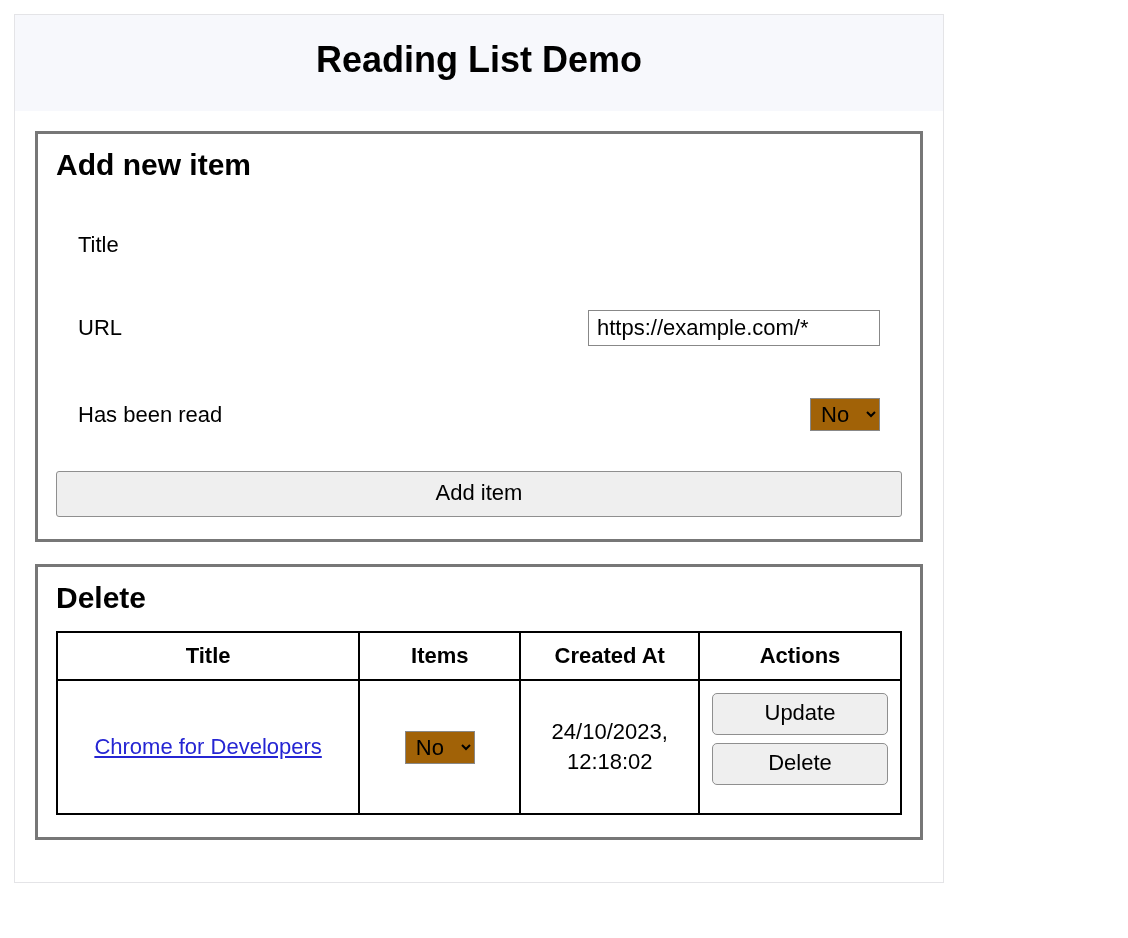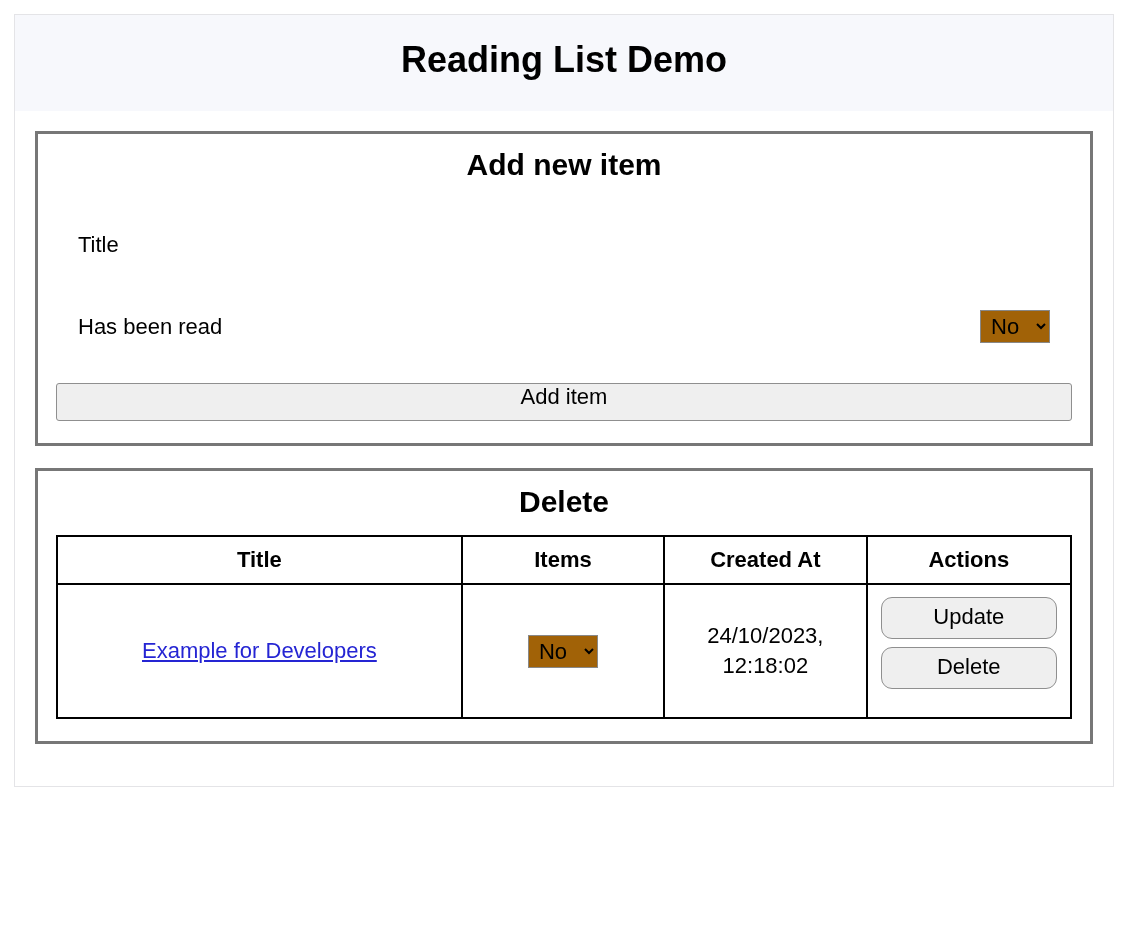--- a/index.html
+++ b/index.html
@@ -8,21 +8,21 @@
     body {
       margin: 0;
       padding: 14px;
       font-family: -apple-system, BlinkMacSystemFont, "Segoe UI", Helvetica, Arial, sans-serif;
       font-size: 21px;
       color: #000;
       background: #fff;
     }
     .outer {
       border: 1px solid #e4e4e7;
-      width: 1100px;
+      width: 930px;
     }
     .header-bar {
       background: #f7f8fc;
       padding: 24px 12px 30px 12px;
       text-align: center;
     }
     .header-bar h1 {
       margin: 0;
       font-size: 36px;
       font-weight: 800;
@@ -32,21 +32,20 @@
     }
     .panel {
       border: 3px solid #777;
       padding: 14px 18px 22px 18px;
       margin-bottom: 22px;
     }
     .panel h2 {
       margin: 0 0 16px 0;
       font-size: 30px;
       font-weight: 800;
-      text-align: center;
     }
     .form-rows {
       padding: 8px 22px 10px 22px;
     }
     .row {
       display: flex;
       align-items: center;
       justify-content: space-between;
       padding: 26px 0;
     }
@@ -65,21 +64,21 @@
       font-size: 22px;
       font-family: inherit;
       padding: 2px 6px 2px 6px;
       border: 1px solid #888;
       background: #a16207;
     }
     .add-btn {
       width: 100%;
       font-size: 22px;
       font-family: inherit;
-      padding: 0 0 10px 0;
+      padding: 8px 0 10px 0;
       background: #efefef;
       border: 1px solid #8f8f8f;
       border-radius: 3px;
       cursor: pointer;
       margin-top: 4px;
     }
     table.items {
       width: 100%;
       border-collapse: collapse;
       margin-top: 6px;
@@ -105,21 +104,21 @@
     }
     .act-btn {
       display: block;
       width: 176px;
       margin: 0 auto 8px auto;
       font-size: 22px;
       font-family: inherit;
       padding: 6px 0 8px 0;
       background: #efefef;
       border: 1px solid #8f8f8f;
-      border-radius: 11px;
+      border-radius: 5px;
       cursor: pointer;
     }
     .act-btn:last-child { margin-bottom: 16px; }
     .created-cell-inner {
       line-height: 1.35;
     }
     .col-title   { width: 400px; }
     .col-read    { width: 200px; }
     .col-created { width: 200px; }
     .col-actions { width: 200px; }
@@ -136,20 +135,24 @@
 
     <div class="panel">
       <h2>Add new item</h2>
 
       <div class="form-rows">
 
         <div class="row">
           <span class="lbl">Title</span>
         </div>
 
+        <div class="row">
+          <span class="lbl">URL</span>
+          <input type="text" value="https://example.com/*" style="">
+        </div>
 
         <div class="row">
           <span class="lbl">Has been read</span>
           <select>
             <option selected="">No</option>
             <option>Yes</option>
           </select>
         </div>
 
       </div>
@@ -165,21 +168,21 @@
           <tr>
             <th class="col-title">Title</th>
             <th class="col-read">Items</th>
             <th class="col-created">Created At</th>
             <th class="col-actions">Actions</th>
           </tr>
         </thead>
         <tbody>
           <tr>
             <td class="title-cell">
-              <a href="#">Example for Developers</a>
+              <a href="#">Chrome for Developers</a>
             </td>
             <td>
               <select>
                 <option selected="">No</option>
                 <option>Yes</option>
               </select>
             </td>
             <td>
               <div class="created-cell-inner">24/10/2023, 12:18:02</div>
             </td>

